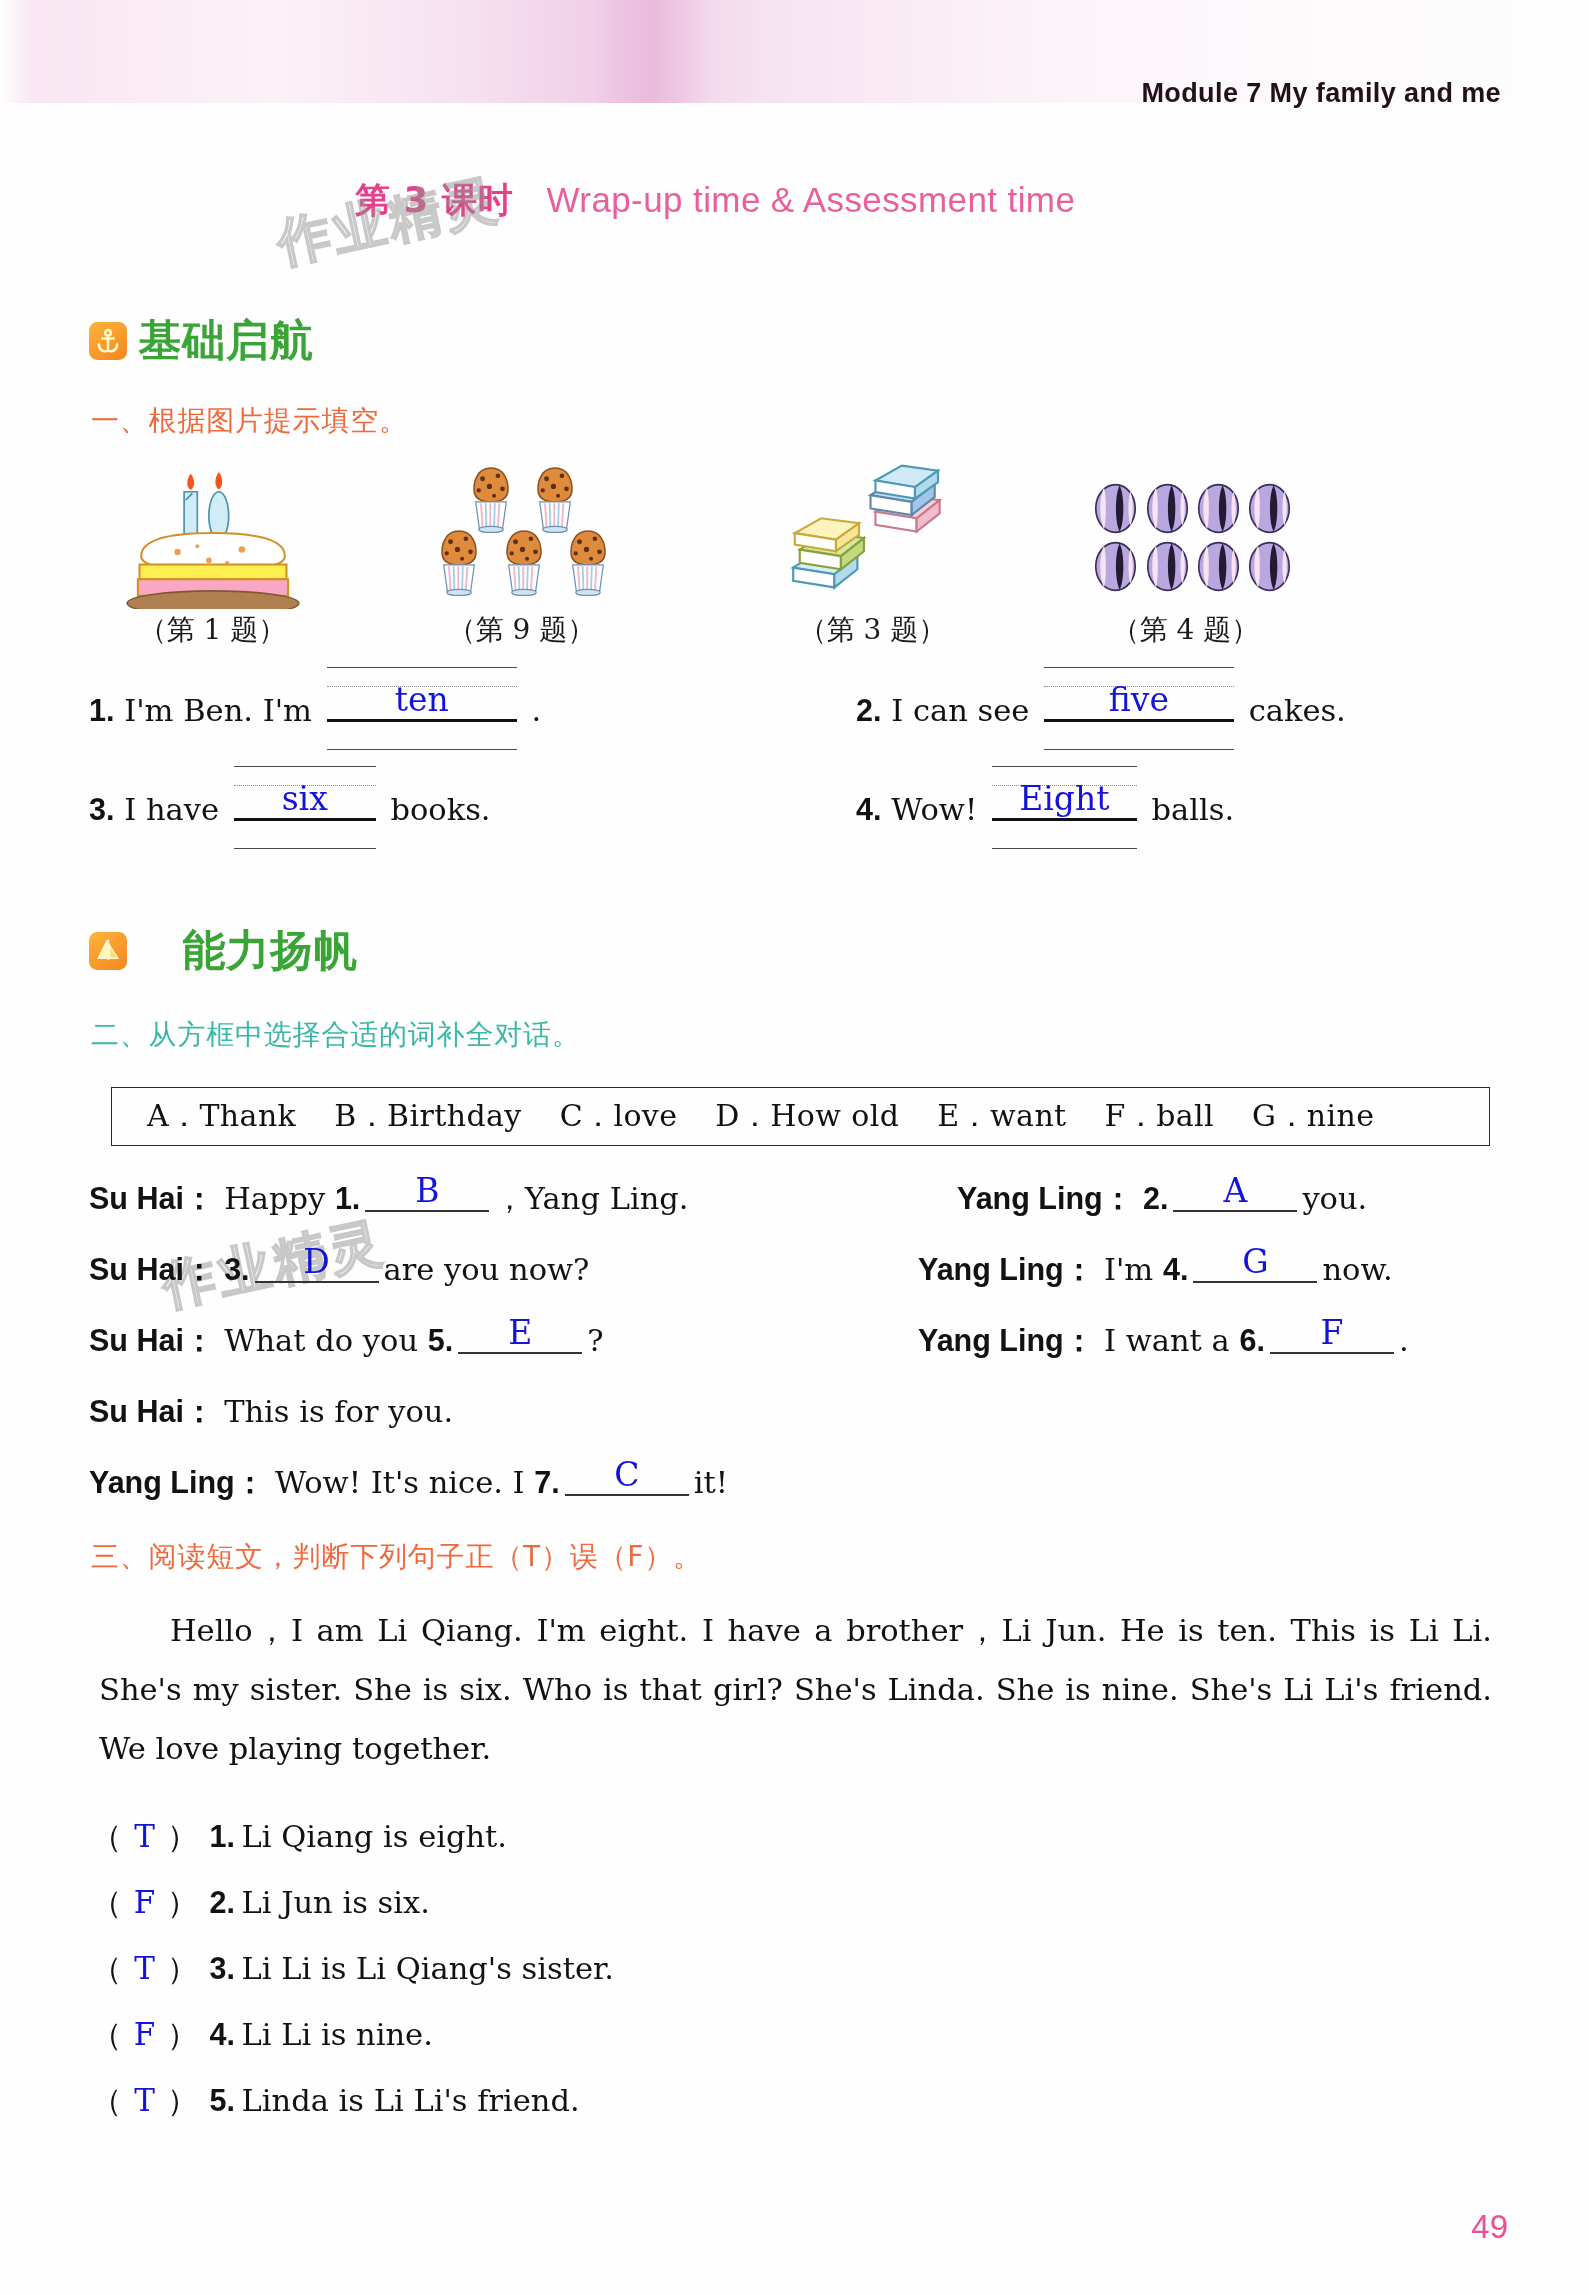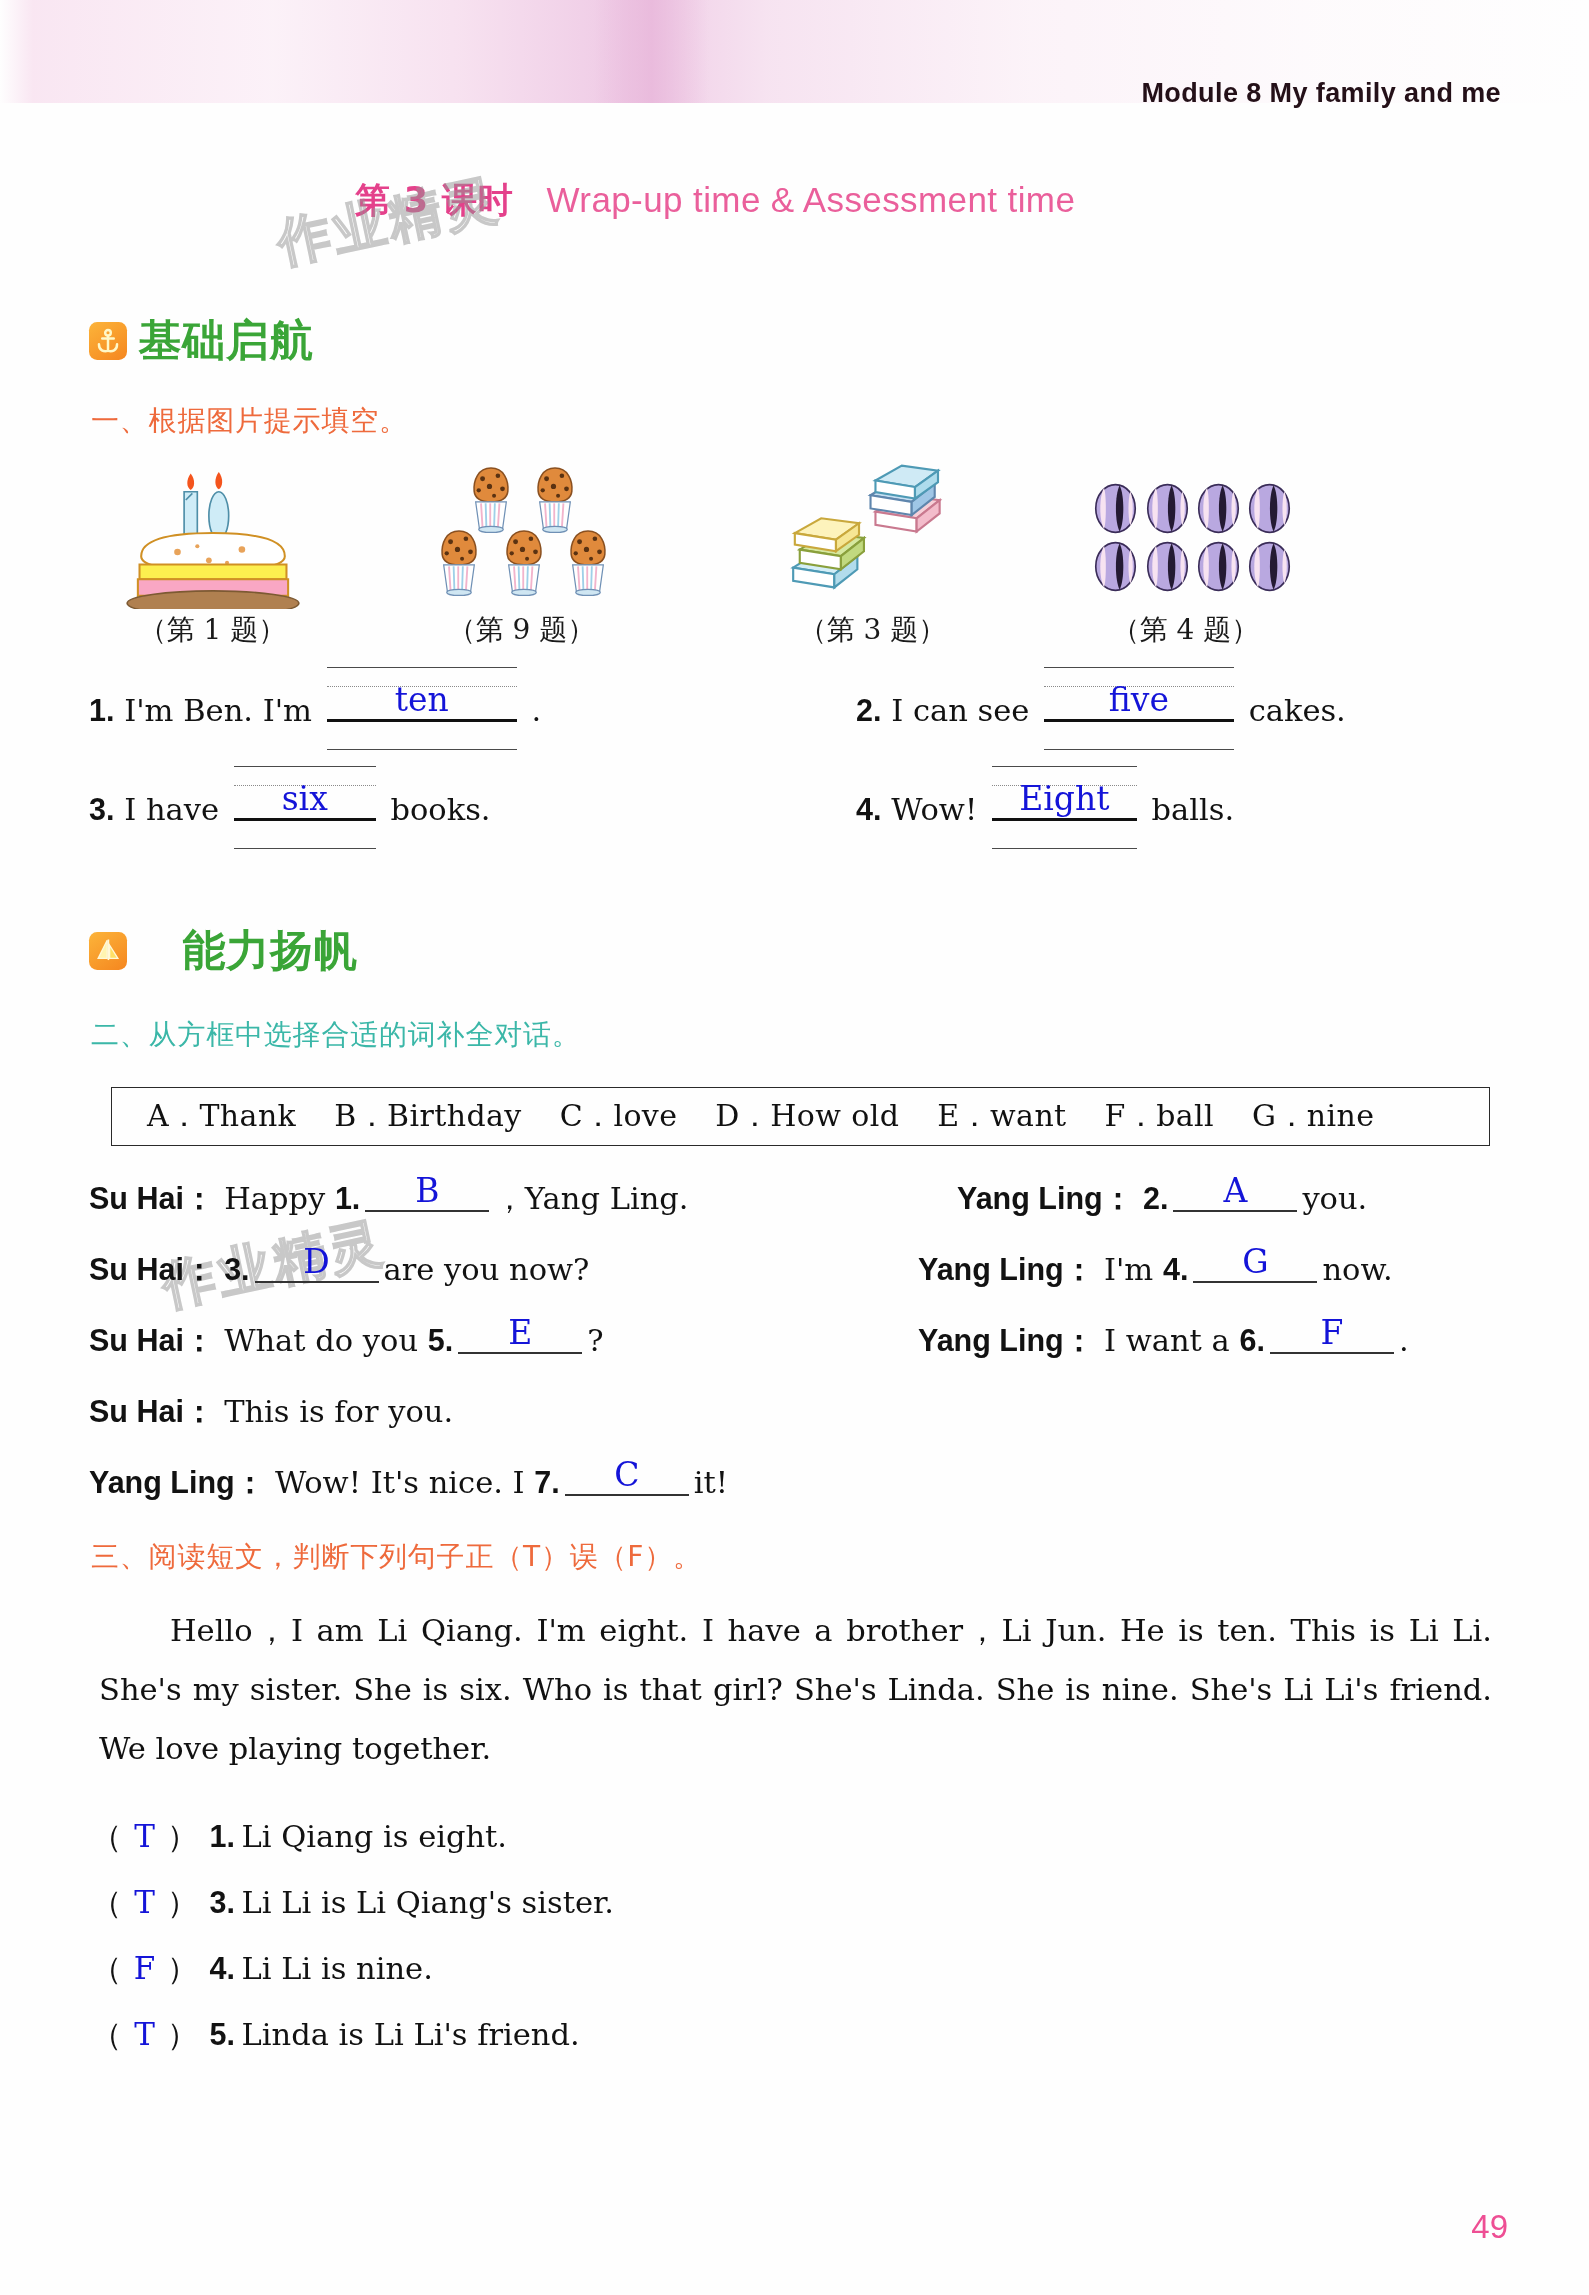--- a/index.html
+++ b/index.html
@@ -211,21 +211,21 @@
   .ball-grid{ position:absolute; left:50%; transform:translateX(-50%); top:21.4px; width:206px; }
   .ball{ position:absolute; width:43px; height:51px; }
 </style>
 </head>
 <body>
 
 <div class="top-smudge"></div>
 
 <div class="page">
 
-  <div class="module-head">Module 8   My family and me</div>
+  <div class="module-head">Module 7   My family and me</div>
 
   <div class="lesson-title">
     <span class="lesson-cn">第 3 课时</span><span class="lesson-en">Wrap-up time  &amp;  Assessment time</span>
   </div>
 
   <div class="wm wm1">作业精灵</div>
   <div class="wm wm2">作业精灵</div>
 
   <div class="sec sec-a">
     <span class="badge">
@@ -612,20 +612,23 @@
 
   <div class="prompt prompt-3">三、阅读短文，判断下列句子正（T）误（F）。</div>
 
   <div class="passage">Hello，I am Li Qiang.  I'm eight.  I have a brother，Li Jun.  He is ten.  This is Li Li.  She's my sister.  She is six.  Who is that girl? She's Linda.  She is nine.  She's Li Li's friend.  We love playing together.</div>
 
   <div class="tflist">
     <div class="tf">
       <span class="paren">（</span><span class="mark">T</span><span class="paren">）</span><span class="qn">1.</span><span class="stm">Li Qiang is eight.</span>
     </div>
     <div class="tf">
+      <span class="paren">（</span><span class="mark">F</span><span class="paren">）</span><span class="qn">2.</span><span class="stm">Li Jun is six.</span>
+    </div>
+    <div class="tf">
       <span class="paren">（</span><span class="mark">T</span><span class="paren">）</span><span class="qn">3.</span><span class="stm">Li Li is Li Qiang's sister.</span>
     </div>
     <div class="tf">
       <span class="paren">（</span><span class="mark">F</span><span class="paren">）</span><span class="qn">4.</span><span class="stm">Li Li is nine.</span>
     </div>
     <div class="tf">
       <span class="paren">（</span><span class="mark">T</span><span class="paren">）</span><span class="qn">5.</span><span class="stm">Linda is Li Li's friend.</span>
     </div>
   </div>
 

